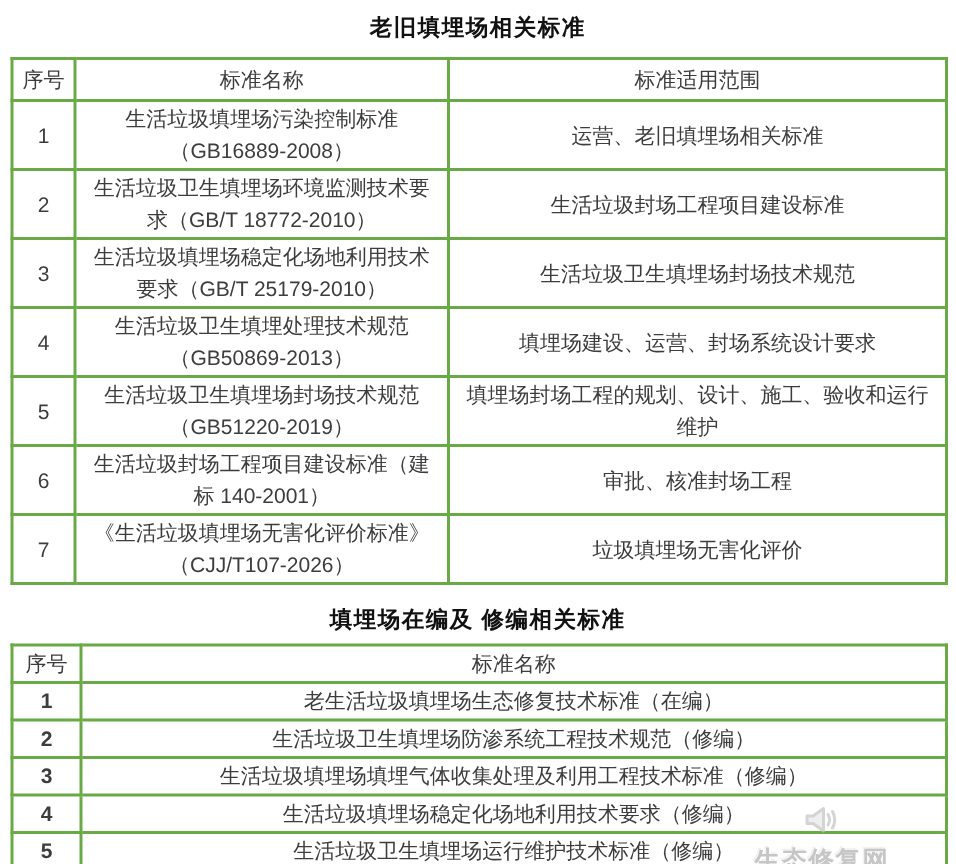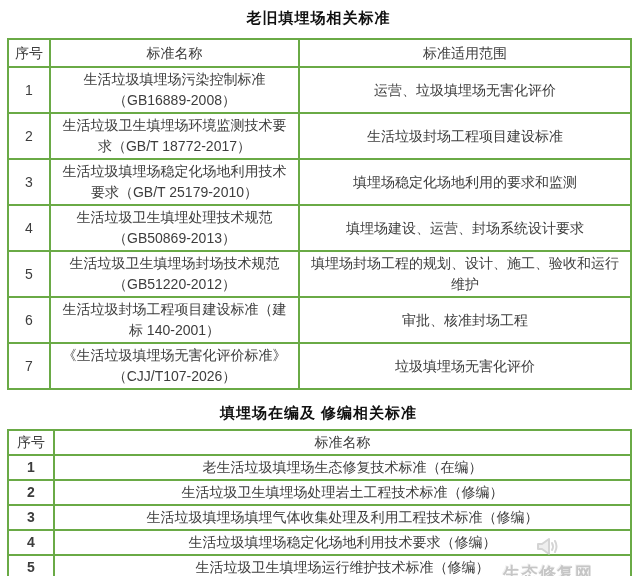--- a/index.html
+++ b/index.html
@@ -86,40 +86,40 @@
       <tr>
         <th>序号</th>
         <th>标准名称</th>
         <th>标准适用范围</th>
       </tr>
     </thead>
     <tbody>
       <tr>
         <td class="num-cell">1</td>
         <td>生活垃圾填埋场污染控制标准（GB16889-2008）</td>
-        <td>运营、垃圾填埋场无害化评价</td>
+        <td>运营、老旧填埋场相关标准</td>
       </tr>
       <tr>
         <td class="num-cell">2</td>
-        <td>生活垃圾卫生填埋场环境监测技术要求（GB/T 18772-2017）</td>
+        <td>生活垃圾卫生填埋场环境监测技术要求（GB/T 18772-2010）</td>
         <td>生活垃圾封场工程项目建设标准</td>
       </tr>
       <tr>
         <td class="num-cell">3</td>
         <td>生活垃圾填埋场稳定化场地利用技术要求（GB/T 25179-2010）</td>
-        <td>填埋场稳定化场地利用的要求和监测</td>
+        <td>生活垃圾卫生填埋场封场技术规范</td>
       </tr>
       <tr>
         <td class="num-cell">4</td>
         <td>生活垃圾卫生填埋处理技术规范（GB50869-2013）</td>
         <td>填埋场建设、运营、封场系统设计要求</td>
       </tr>
       <tr>
         <td class="num-cell">5</td>
-        <td>生活垃圾卫生填埋场封场技术规范（GB51220-2012）</td>
+        <td>生活垃圾卫生填埋场封场技术规范（GB51220-2019）</td>
         <td>填埋场封场工程的规划、设计、施工、验收和运行维护</td>
       </tr>
       <tr>
         <td class="num-cell">6</td>
         <td>生活垃圾封场工程项目建设标准（建标 140-2001）</td>
         <td>审批、核准封场工程</td>
       </tr>
       <tr>
         <td class="num-cell">7</td>
         <td>《生活垃圾填埋场无害化评价标准》（CJJ/T107-2026）</td>
@@ -141,21 +141,21 @@
         <th>标准名称</th>
       </tr>
     </thead>
     <tbody>
       <tr>
         <td class="num-cell">1</td>
         <td>老生活垃圾填埋场生态修复技术标准（在编）</td>
       </tr>
       <tr>
         <td class="num-cell">2</td>
-        <td>生活垃圾卫生填埋场处理岩土工程技术标准（修编）</td>
+        <td>生活垃圾卫生填埋场防渗系统工程技术规范（修编）</td>
       </tr>
       <tr>
         <td class="num-cell">3</td>
         <td>生活垃圾填埋场填埋气体收集处理及利用工程技术标准（修编）</td>
       </tr>
       <tr>
         <td class="num-cell">4</td>
         <td>生活垃圾填埋场稳定化场地利用技术要求（修编）</td>
       </tr>
       <tr>

